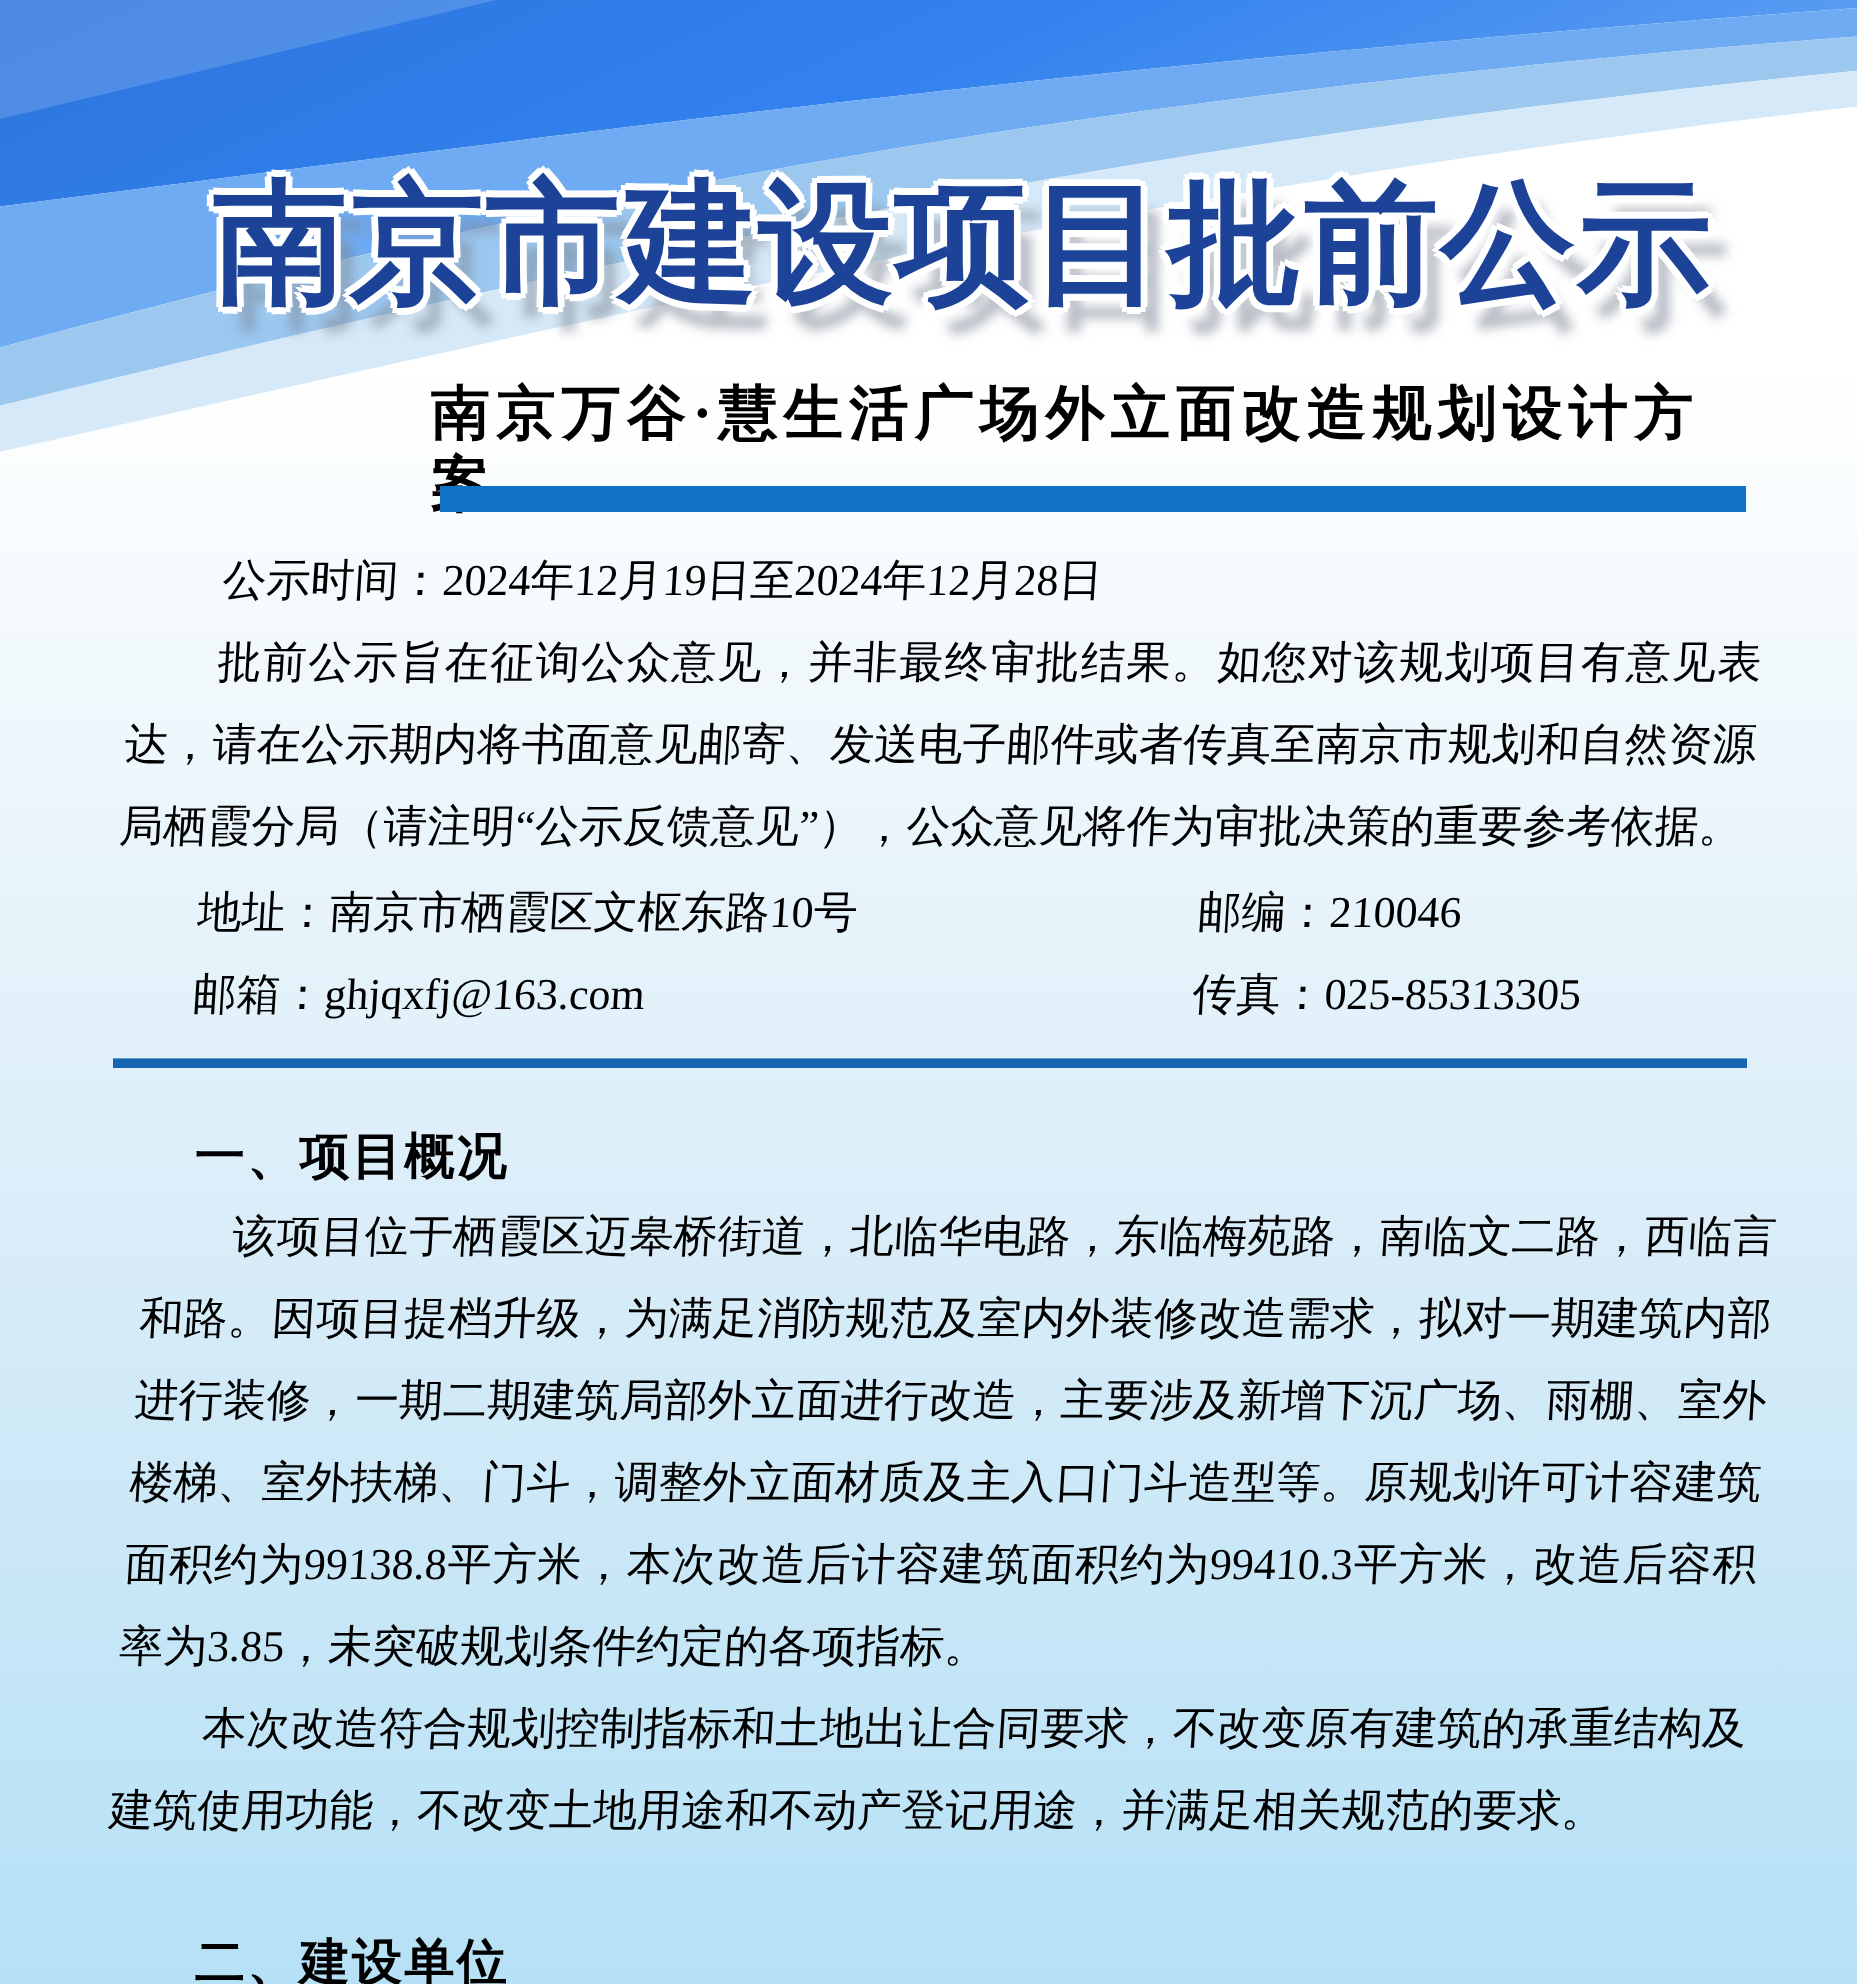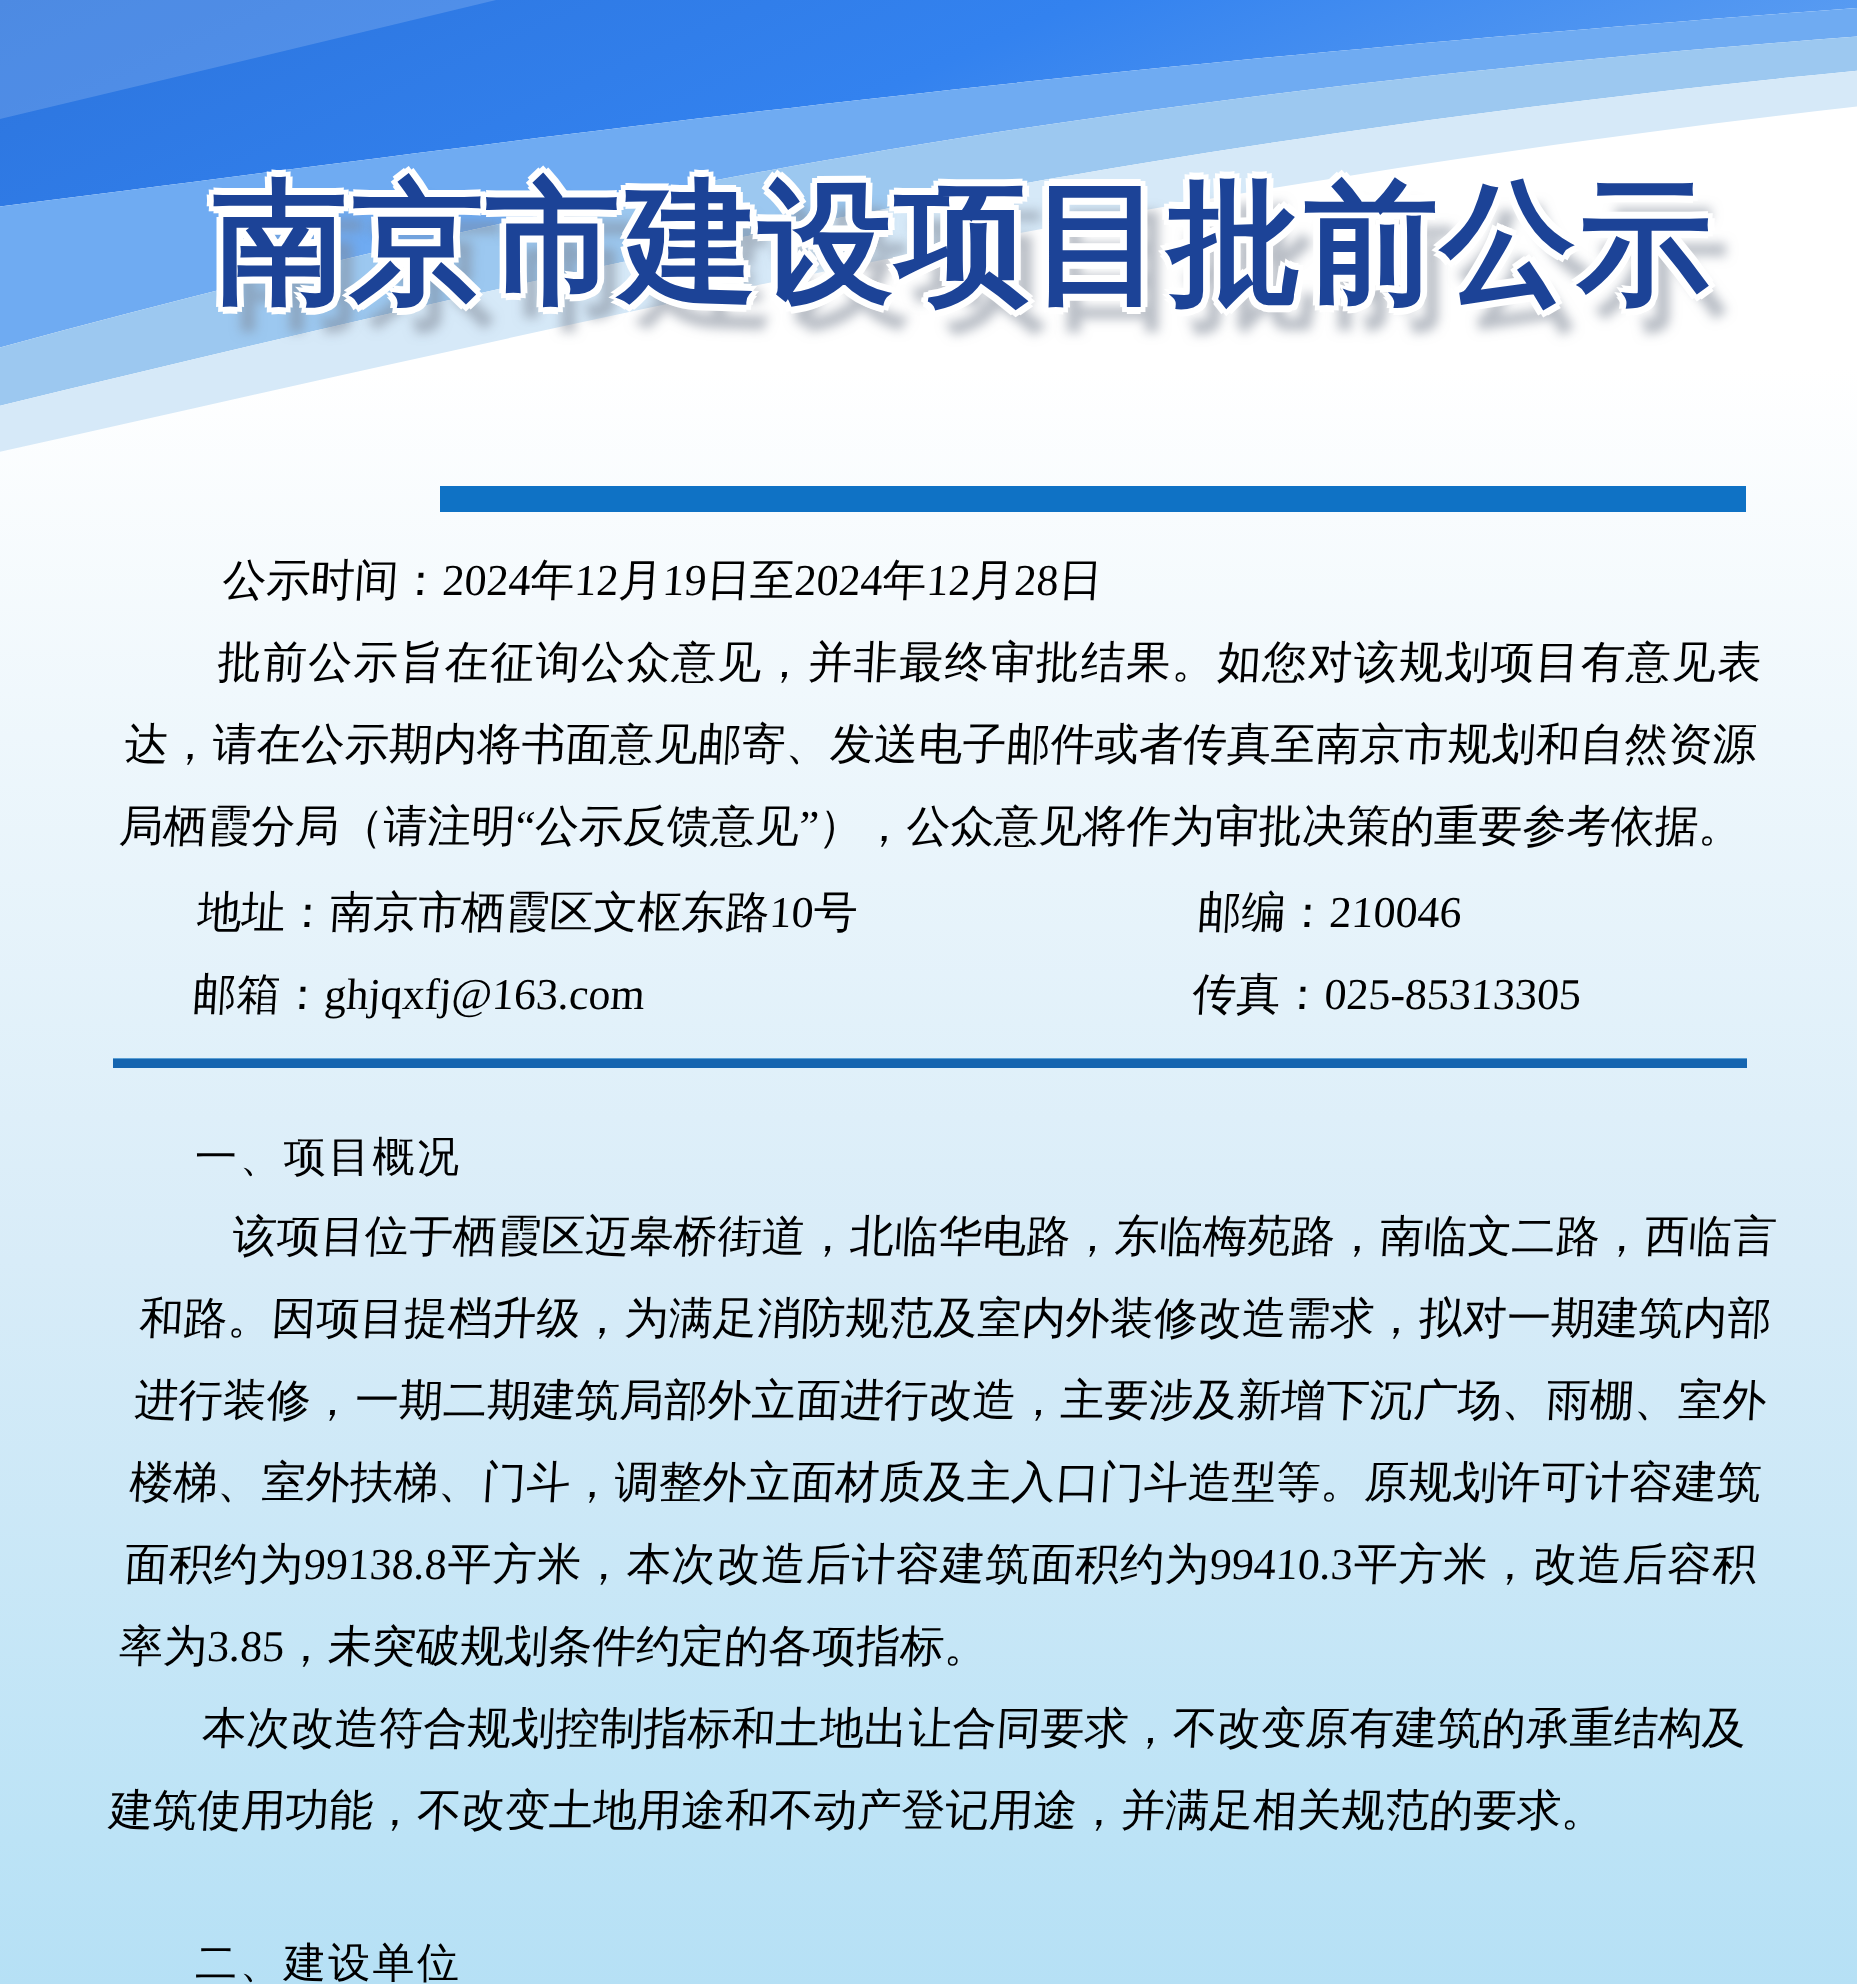--- a/index.html
+++ b/index.html
@@ -30,22 +30,22 @@
   .crow{position:relative;height:82px;white-space:nowrap;}
   .c1{position:absolute;left:68px;top:0;}
   .c2{position:absolute;left:1068px;top:0;}
   .divider{position:absolute;top:1058px;left:113px;width:1634px;height:8.7px;
     background:#1565b0;border-top:1.6px solid #5a9fd4;}
 
   
   .section{position:absolute;left:127px;width:1632px;}
   .sec1{top:1117px;} .sec2{top:1923px;}
   .sec-heading{margin:0;padding-left:68px;height:79px;line-height:79px;
-    font-family:"Liberation Sans","DejaVu Sans",sans-serif;font-weight:normal;
-    font-size:42px;letter-spacing:2.4px;color:#000;}
+    font-family:"Liberation Sans","DejaVu Sans",sans-serif;font-weight:bold;
+    font-size:50px;letter-spacing:2.4px;color:#000;}
   .sec-body{margin:0;}
 </style>
 </head>
 <body>
 
 <div class="page">
 
   <svg class="bg" viewBox="0 0 4678 6617" preserveAspectRatio="none" aria-hidden="true">
     <defs>
       <linearGradient id="bodyGrad" x1="0" y1="0" x2="0" y2="1">
@@ -73,20 +73,21 @@
 
     <path d="M-20,6225 C700,6480 1500,6470 2700,6130 L2700,6215 C1500,6555 700,6560 -20,6335 Z" fill="#e3f2fb" opacity="0.85"></path>
     <path d="M-20,6330 C700,6562 1400,6545 2500,6285" fill="none" stroke="#ffffff" stroke-width="26" opacity="0.9"></path>
     <path d="M2350,6617 C3100,6270 3900,5920 4678,5590 L4678,6617 Z" fill="#57acee"></path>
     <path d="M0,6512 C700,6572 1500,6545 2450,6425 C3400,6300 4120,6085 4678,5872 L4678,6617 L0,6617 Z" fill="#2d7ce3"></path>
     <path d="M1220,6617 C2500,6588 3620,6468 4678,6252 L4678,6617 Z" fill="#2166d6"></path>
   </svg>
 
   <h1 class="main-title">南京市建设项目批前公示</h1>
 
+  <div class="subtitle">南京万谷·慧生活广场外立面改造规划设计方案</div>
   <div class="subtitle-bar"></div>
 
   <div class="notice textblock">
     <p class="indent">公示时间：2024年12月19日至2024年12月28日</p>
     <p class="indent">批前公示旨在征询公众意见，并非最终审批结果。如您对该规划项目有意见表达，请在公示期内将书面意见邮寄、发送电子邮件或者传真至南京市规划和自然资源局栖霞分局（请注明“公示反馈意见”），公众意见将作为审批决策的重要参考依据。</p>
   </div>
 
   <div class="contact">
     <div class="crow">
       <span class="c1"><span>地址：</span><span>南京市栖霞区文枢东路10号</span></span>

